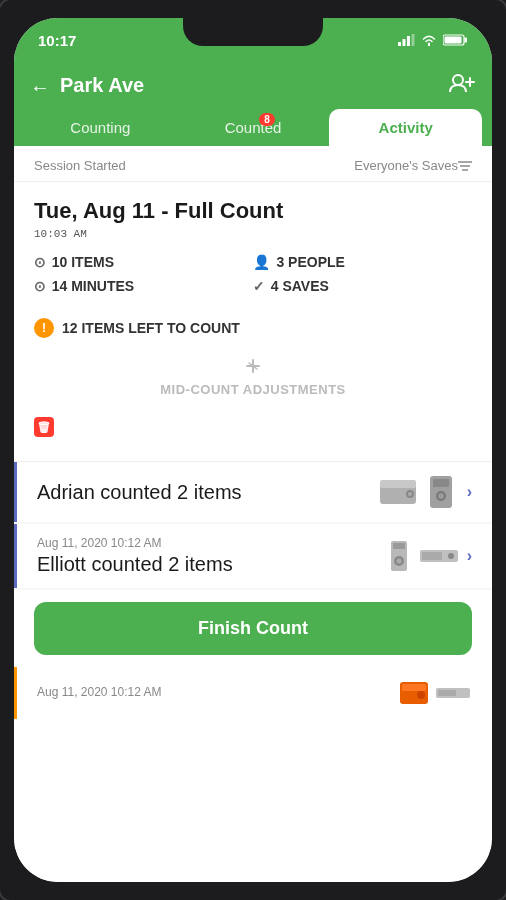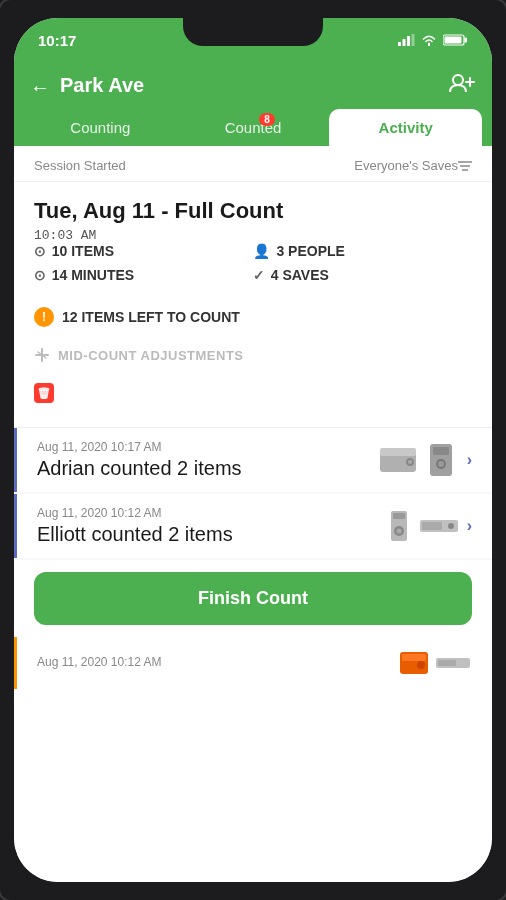--- a/index.html
+++ b/index.html
@@ -132,23 +132,24 @@
       background: white;
       border-bottom: 1px solid #eee;
     }
     .count-date {
       font-size: 22px;
       font-weight: 700;
       color: #1a1a1a;
       margin-bottom: 4px;
     }
     .count-time {
-      font-size: 13px;
+      font-size: 11px;
       color: #555;
       font-family: 'Courier New', monospace;
+      margin-bottom: 14px;
     }
     .count-stats {
       display: grid;
       grid-template-columns: 1fr 1fr;
       gap: 8px 0;
       margin-bottom: 14px;
     }
     .stat-item {
       display: flex;
       align-items: center;
@@ -181,20 +182,21 @@
     }
     .mid-count {
       display: flex;
       align-items: center;
       gap: 8px;
       padding: 8px 0 12px;
       font-size: 13px;
       font-weight: 600;
       color: #bbb;
       letter-spacing: 0.5px;
+      flex-direction: column;
     }
     .abandon-count {
       display: flex;
       align-items: center;
       gap: 8px;
       padding: 8px 0 12px;
       font-size: 14px;
       font-weight: 600;
       color: #333;
     }
@@ -394,21 +396,20 @@
 
           <div class="abandon-count">
             <div class="trash-icon">🗑</div>
           </div>
         </div>
 
         <div class="activity-feed">
 
           <div class="activity-item" style="border-left-color: #5c6bc0;">
             <div class="activity-left">
-              <div class="activity-date">Aug 11, 2020 10:17 AM</div>
               <div class="activity-desc">Adrian counted 2 items</div>
             </div>
             <div class="activity-right">
               <div class="item-thumbs">
 
                 <div style="display:flex;flex-direction:column;align-items:center;justify-content:center;width:42px;height:36px;">
                   <svg width="40" height="28" viewBox="0 0 40 28">
                     <rect x="2" y="6" width="36" height="20" rx="3" fill="#b0b0b0"></rect>
                     <rect x="2" y="2" width="36" height="8" rx="2" fill="#c8c8c8"></rect>
                     <circle cx="32" cy="16" r="4" fill="#888"></circle>

